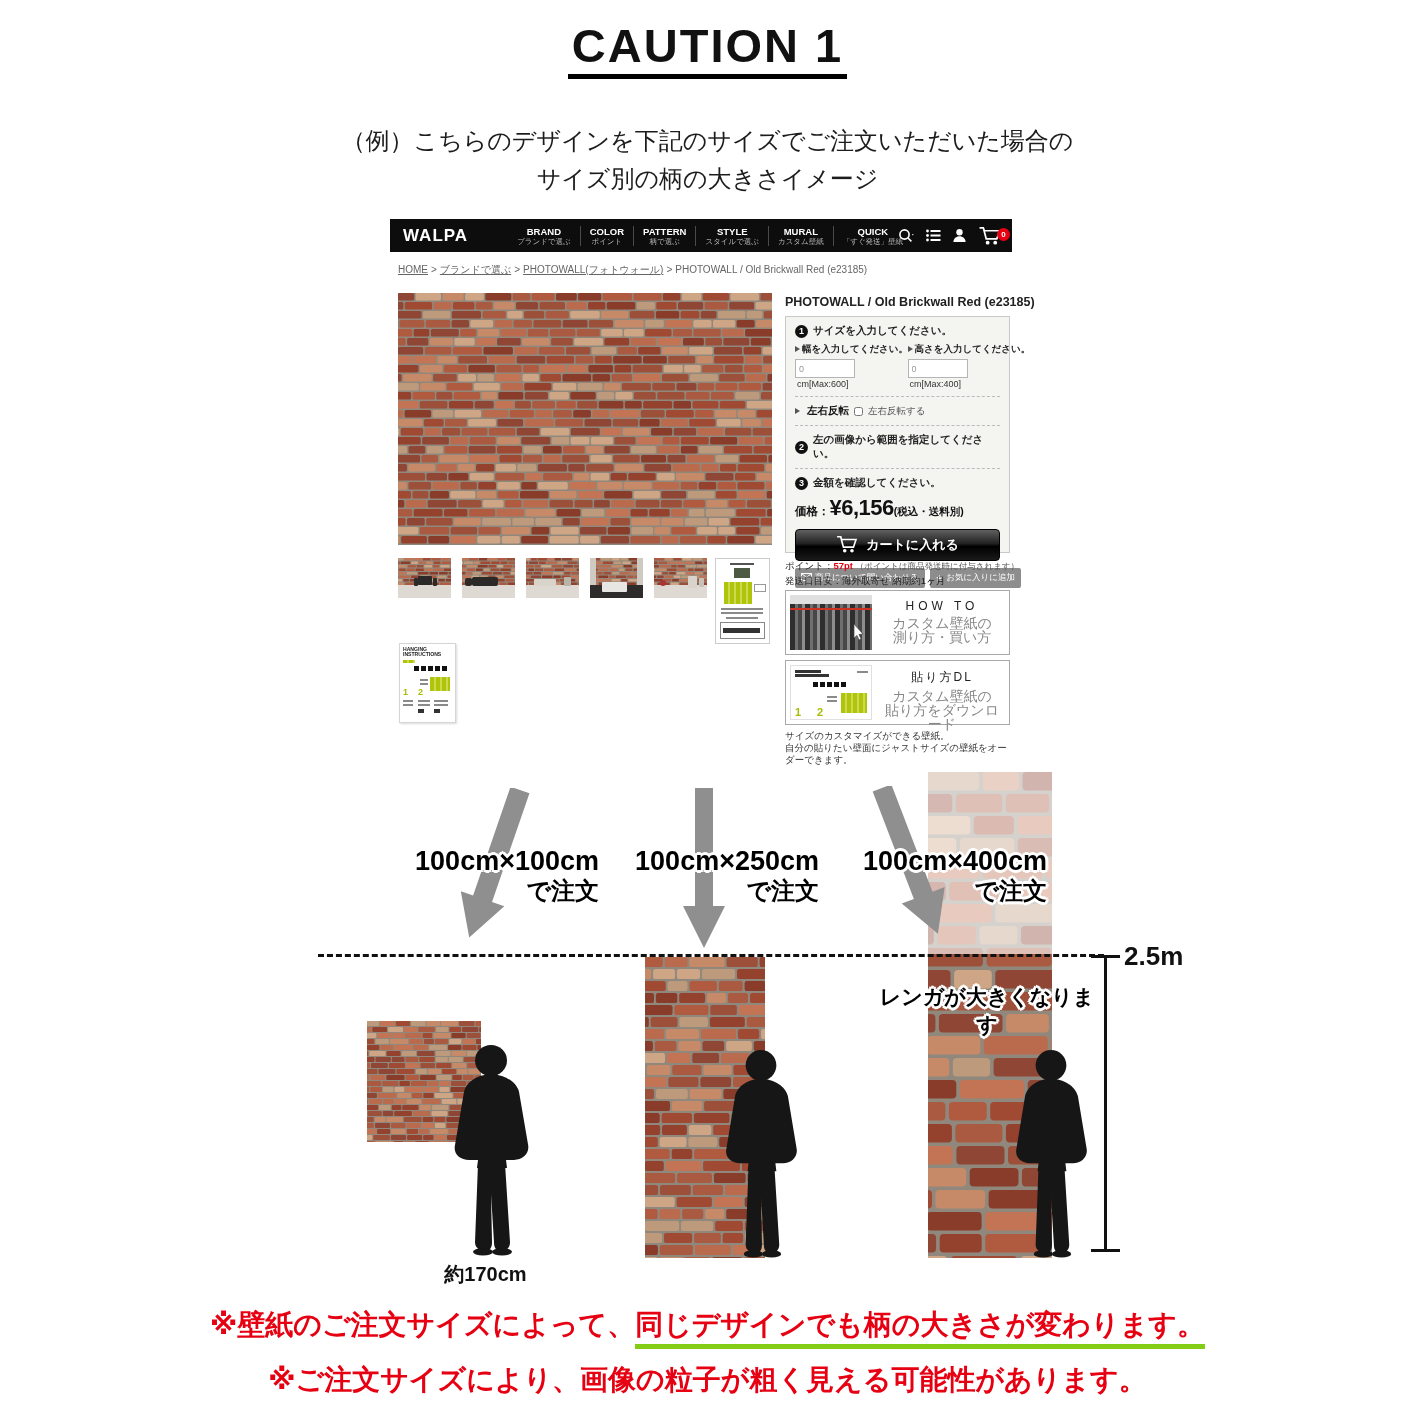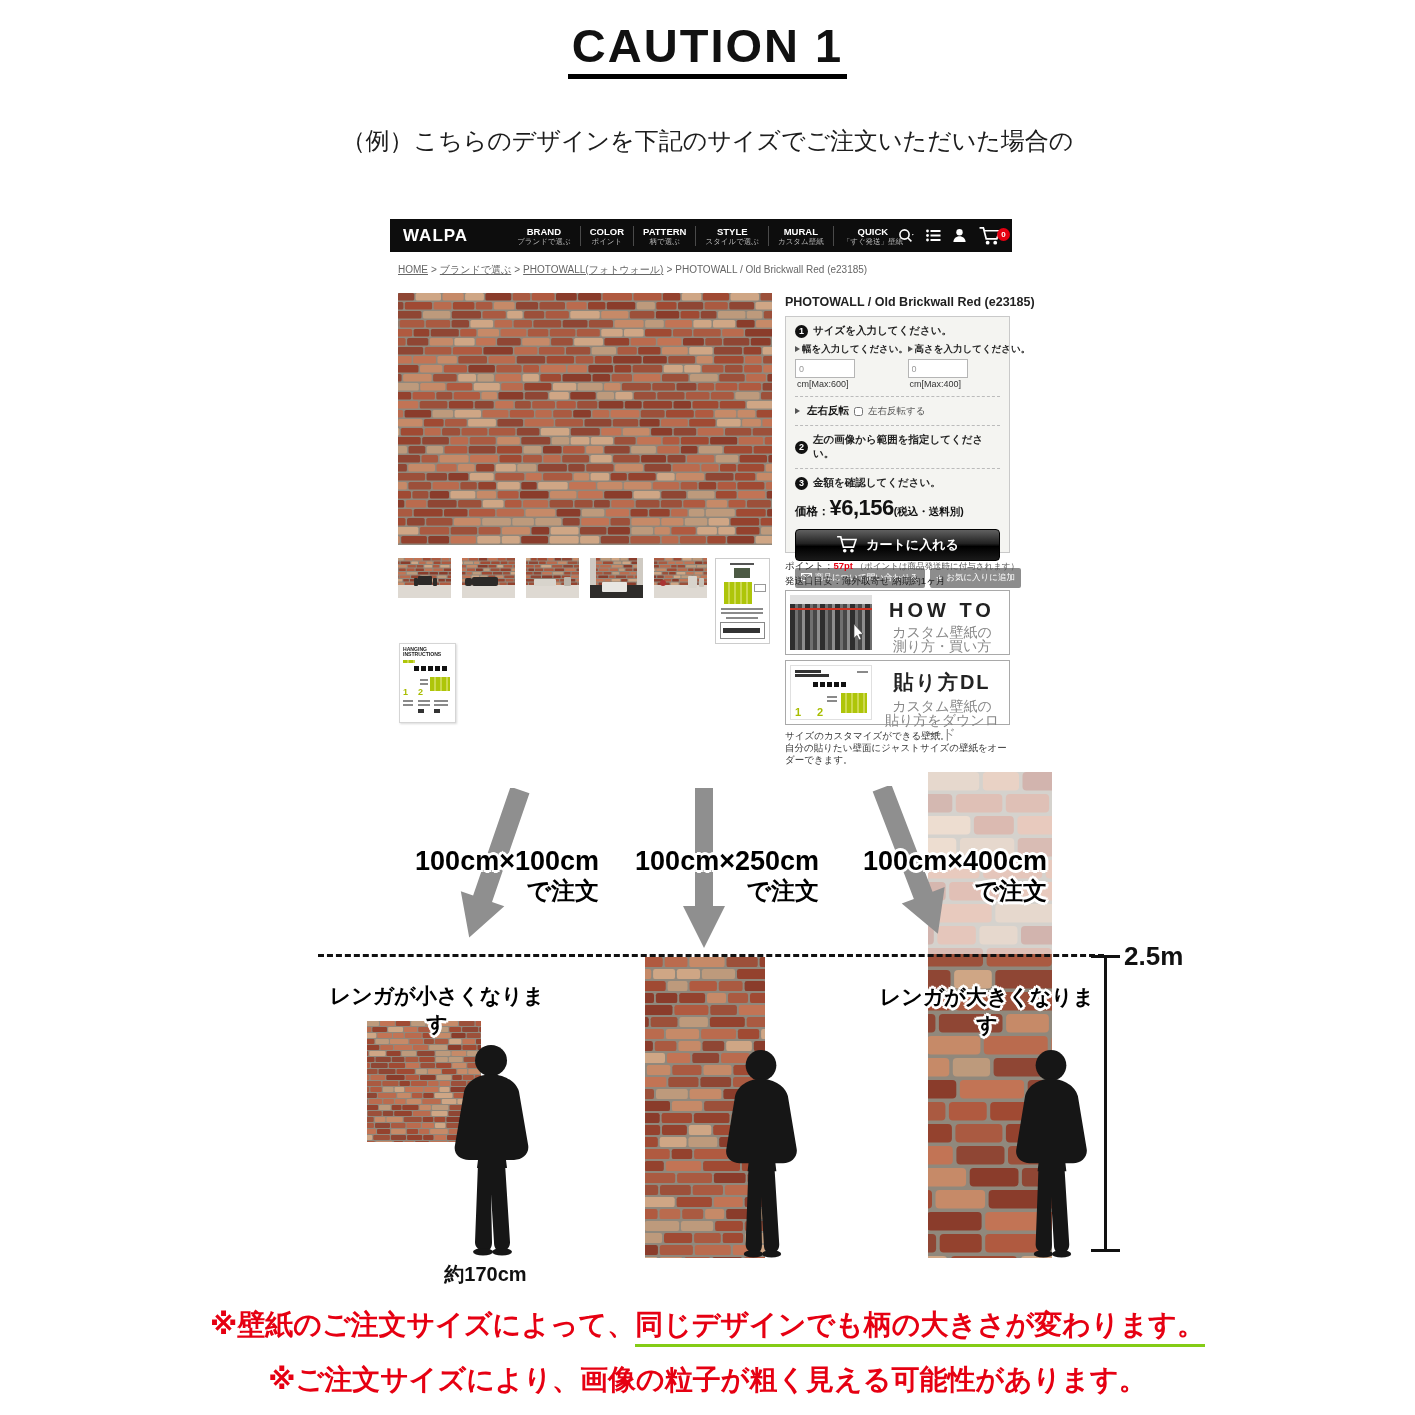--- a/index.html
+++ b/index.html
@@ -82,21 +82,21 @@
   .shipping{position:absolute;left:0;top:356px;font-size:9.5px;color:#222;}
   .infobox{position:absolute;left:0;width:225px;height:65px;background:#fff;border:1px solid #a9a9a9;box-sizing:border-box;}
   .howto-box{top:371px;} .dl-box{top:441px;}
   .forest{position:absolute;left:4px;top:4px;width:82px;height:55px;overflow:hidden;
           background:linear-gradient(180deg,#e0e0e0 0 9px,rgba(0,0,0,0) 9px),
           repeating-linear-gradient(90deg,#2e2e2e 0 5px,#6f6f6f 5px 8px,#474747 8px 12px,#8d8d8d 12px 15px);}
   .redline{position:absolute;left:0;top:13px;width:82px;height:2px;background:#cc3322;}
   .cursor-icon{position:absolute;right:8px;bottom:6px;}
   .dlthumb{position:absolute;left:4px;top:4px;width:82px;height:55px;background:#fff;border:1px solid #e0e0e0;box-sizing:border-box;overflow:hidden;}
   .info-text{position:absolute;left:95px;top:8px;width:122px;text-align:center;}
-  .info-title{font-size:20px;font-weight:700;color:#222;letter-spacing:4px;white-space:nowrap;}
+  .info-title{font-size:12px;font-weight:400;color:#222;letter-spacing:4px;white-space:nowrap;}
   .info-sub{font-size:14px;color:#888;line-height:14px;margin-top:3px;}
   .desc{position:absolute;left:0;top:511px;width:227px;font-size:9.5px;color:#333;line-height:12px;}
 
   
   .arrow{fill:#8f8f8f;}
   .order-label{width:214px;text-align:right;font-weight:800;z-index:5;color:#000;
     text-shadow:-2px -2px 0 #fff,2px -2px 0 #fff,-2px 2px 0 #fff,2px 2px 0 #fff,0 -3px 0 #fff,0 3px 0 #fff,-3px 0 0 #fff,3px 0 0 #fff;}
   .order-size{font-size:27px;line-height:30px;}
   .order-action{font-size:24px;line-height:30px;}
   .note-label{width:220px;text-align:center;font-size:21px;font-weight:800;z-index:7;color:#000;
@@ -106,21 +106,21 @@
   .fadecap{position:absolute;left:0;top:0;width:100%;height:182px;background:rgba(255,255,255,.62);}
   .person{z-index:8;}
   .person svg{display:block;width:100%;height:100%;}
   .h170{left:398px;top:1261px;width:175px;text-align:center;font-size:20px;font-weight:800;z-index:8;}
   .measure{background:#111;z-index:6;}
   .m-label{left:1124px;top:941px;font-size:26px;font-weight:800;}
 
   
   .warn{left:0;right:0;text-align:center;font-size:28px;font-weight:800;color:#e60012;white-space:nowrap;}
   .warn1{top:1306px;} .warn2{top:1361px;}
-  .warn .u{border-bottom:3px solid #84cc16;padding-bottom:4px;}
+  .warn .u{border-bottom:5px solid #84cc16;padding-bottom:4px;}
 </style>
 </head>
 <body>
 
 <svg width="0" height="0" style="position:absolute">
   <defs>
     <g id="person-shape" fill="#161616">
       <ellipse cx="50" cy="25" rx="16" ry="21"></ellipse>
       <path d="M50,43 C32,45 25,57 23,67 L14,139 C12,151 19,159 28,159 L37,159 L36,170 L66,170 L65,159 L73,159 C82,159 89,150 87,138 L78,67 C76,57 68,45 50,43 Z"></path>
       <path d="M37,164 L34,270 C34,277 38,281 43,281 L46,281 C49,281 51,277 51,270 L50,205 L53,270 C53,277 55,281 58,281 L62,281 C66,281 69,277 69,270 L64,164 Z"></path>
@@ -128,20 +128,21 @@
       <ellipse cx="61" cy="283" rx="10" ry="5"></ellipse>
     </g>
   </defs>
 </svg>
 
 <div class="canvas">
 
   <div class="abs page-title"><span>CAUTION 1</span></div>
   <div class="abs intro">
     <div>（例）こちらのデザインを下記のサイズでご注文いただいた場合の</div>
+    <div>サイズ別の柄の大きさイメージ</div>
   </div>
 
   <div class="abs shot">
 
     <div class="navbar">
       <div class="logo">WALPA</div>
       <div class="nav-items">
         <div class="nav-item">
           <div class="nav-en">BRAND</div>
           <div class="nav-jp">ブランドで選ぶ</div>
@@ -1546,21 +1547,20 @@
           <rect x="-44.5" y="462.0" width="52.6" height="18.5" rx="4.0" fill="#8f4634"></rect>
           <rect x="11.7" y="462.0" width="42.0" height="18.5" rx="4.0" fill="#94422e"></rect>
           <rect x="57.2" y="462.0" width="64.6" height="18.5" rx="4.0" fill="#b05a40"></rect>
           <rect x="-16.6" y="484.0" width="35.8" height="18.5" rx="4.0" fill="#cfa685"></rect>
           <rect x="22.8" y="484.0" width="66.3" height="18.5" rx="4.0" fill="#a04a33"></rect>
           <rect x="92.7" y="484.0" width="49.4" height="18.5" rx="4.0" fill="#cfa685"></rect>
         </svg></div>
     <div class="fadecap"></div>
   </div>
 
-  <div class="abs note-label" style="left:327px;top:982px;">レンガが小さくなります</div>
   <div class="abs note-label" style="left:877px;top:983px;">レンガが大きくなります</div>
 
   <div class="abs person" style="left:441px;top:1042px;width:100px;height:215px;">
     <svg viewBox="0 0 100 290" preserveAspectRatio="none">
         <use href="#person-shape"></use>
       </svg>
   </div>
   <div class="abs person" style="left:713px;top:1047px;width:96px;height:212px;">
     <svg viewBox="0 0 100 290" preserveAspectRatio="none">
         <use href="#person-shape"></use>

